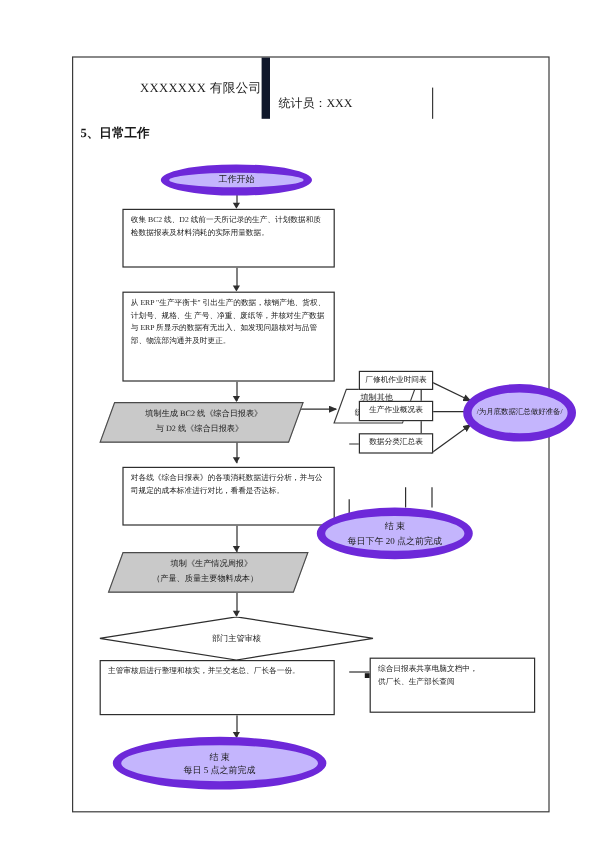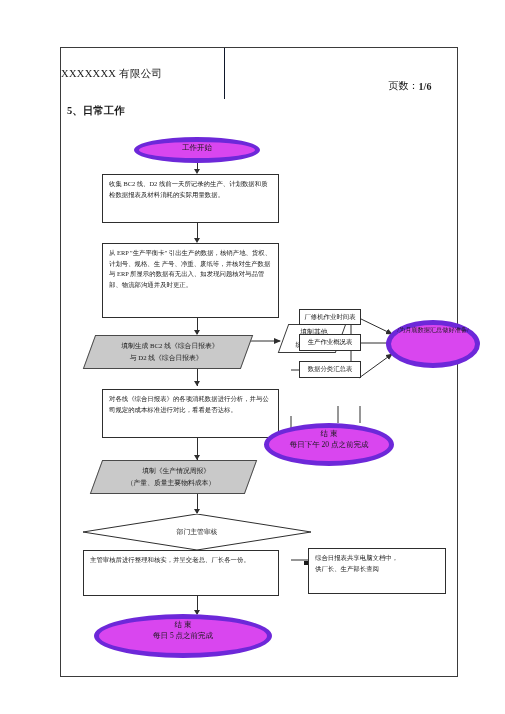--- a/index.html
+++ b/index.html
@@ -9,22 +9,22 @@
     color:#1a1a1a;overflow:hidden;
   }
   .page{
     position:absolute;left:60px;top:47px;width:398px;height:630px;
     border:1px solid #3b3b3b;box-sizing:border-box;background:#fff;
   }
   
   .hdr{position:absolute;left:0;top:0;width:100%;height:51px;box-sizing:border-box;}
   .hdr .cell{position:absolute;box-sizing:border-box;}
   .hdr-company{
-    left:0;top:0;width:164px;height:51px;border-right:1px solid #0f172a;
-    display:flex;align-items:center;justify-content:flex-start;
+    left:0;top:0;width:164px;height:51px;border-right:7px solid #0f172a;
+    display:flex;align-items:center;justify-content:flex-end;
     font-size:10.5px;letter-spacing:.3px;
   }
   .hdr-dept{
     left:164px;top:0;width:234px;height:25px;border-bottom:1px solid #3b3b3b;
     display:flex;align-items:center;padding-left:7px;font-size:10px;
   }
   .hdr-staff{
     left:164px;top:25px;width:136px;height:26px;border-right:1px solid #3b3b3b;
     display:flex;align-items:center;padding-left:7px;font-size:10px;
   }
@@ -32,22 +32,22 @@
     left:300px;top:25px;width:98px;height:26px;
     display:flex;align-items:center;justify-content:center;font-size:10px;
   }
   .hdr-page b{font-weight:bold;}
   
   .sec-title{position:absolute;left:6px;top:56px;font-size:10.5px;font-weight:bold;}
   .sub-title{position:absolute;left:22px;top:74px;font-size:10px;}
   
   .node{position:absolute;box-sizing:border-box;}
   .ellipse{
-    border:5px solid #6d28d9;border-radius:50%;background:#d946ef;
-    display:flex;flex-direction:column;align-items:center;
+    border:7px solid #6d28d9;border-radius:50%;background:#c4b5fd;
+    display:flex;flex-direction:column;align-items:center;justify-content:center;
     text-align:center;font-size:7.5px;line-height:1.5;
   }
   .rect{
     border:1px solid #2e2e2e;background:#fff;
     font-size:6.4px;line-height:1.65;padding:4px 6px;text-align:left;
   }
   .rect.center{text-align:center;display:flex;align-items:center;justify-content:center;padding:2px;}
   .para{
     background:#c9c9c9;border:1px solid #4a4a4a;
     font-size:6.8px;line-height:1.8;
@@ -76,23 +76,22 @@
 </style>
 </head>
 <body>
 
 <div class="page">
 
   <div class="hdr">
     <div class="cell hdr-company">
       <span>XXXXXXX 有限公司</span>
     </div>
-    <div class="cell hdr-page">
-      <span>页数：</span>
-        <b>1/6</b>
+    <div class="cell hdr-staff">
+      <span>统计员：XXX</span>
     </div>
   </div>
 
   <div class="sec-title">5、日常工作</div>
 
   <svg class="ovl" viewBox="0 0 398 630">
     <defs>
       <marker id="ar" markerWidth="7" markerHeight="7" refX="6" refY="3" orient="auto">
         <path d="M0,0 L7,3 L0,6 z" fill="#2e2e2e"></path>
       </marker>

